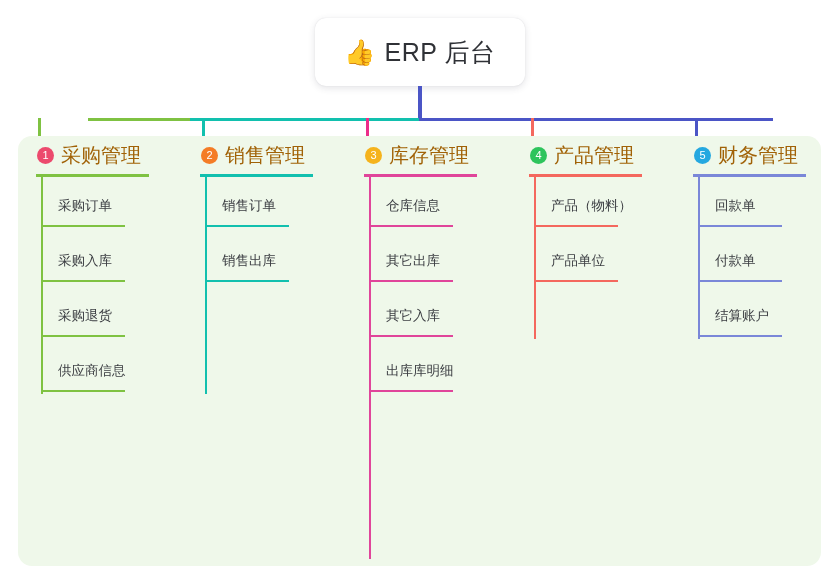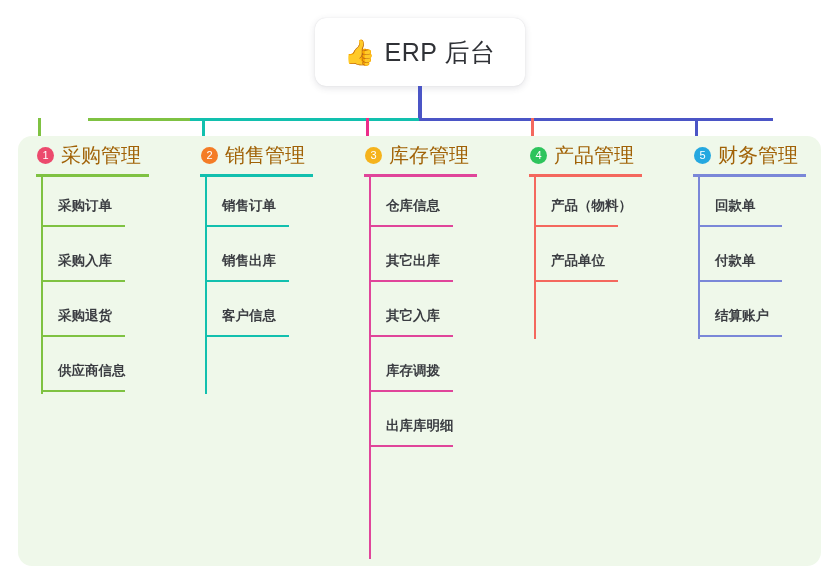--- a/index.html
+++ b/index.html
@@ -131,21 +131,20 @@
     height: 55px;
     box-sizing: border-box;
   }
   .item-label {
     position: absolute;
     left: 25px;
     top: 23px;
     font-size: 13.5px;
     color: #3b3d42;
     white-space: nowrap;
-    font-weight: bold;
   }
   .item-rule {
     position: absolute;
     left: 9px;
     top: 51px;
     width: 83px;
     height: 2px;
   }
 </style>
 </head>
@@ -209,24 +208,20 @@
           <div class="col-spine" style="height: 220px; background: rgb(18, 192, 174);"></div>
           <div class="items">
             <div class="item">
               <span class="item-label">销售订单</span>
               <div class="item-rule" style="background: rgb(18, 192, 174);"></div>
             </div>
             <div class="item">
               <span class="item-label">销售出库</span>
               <div class="item-rule" style="background: rgb(18, 192, 174);"></div>
             </div>
-            <div class="item">
-              <span class="item-label">客户信息</span>
-              <div class="item-rule" style="background: rgb(18, 192, 174);"></div>
-            </div>
           </div>
         </div>
         <div class="column" style="left: 343px;">
           <div class="col-head">
             <span class="badge" style="background: rgb(245, 179, 28);">3</span>
             <span class="col-title">库存管理</span>
           </div>
           <div class="col-rule" style="width: 113px; background: rgb(224, 69, 154);"></div>
           <div class="col-spine" style="height: 385px; background: rgb(224, 69, 154);"></div>
           <div class="items">
@@ -236,24 +231,20 @@
             </div>
             <div class="item">
               <span class="item-label">其它出库</span>
               <div class="item-rule" style="background: rgb(224, 69, 154);"></div>
             </div>
             <div class="item">
               <span class="item-label">其它入库</span>
               <div class="item-rule" style="background: rgb(224, 69, 154);"></div>
             </div>
             <div class="item">
-              <span class="item-label">库存调拨</span>
-              <div class="item-rule" style="background: rgb(224, 69, 154);"></div>
-            </div>
-            <div class="item">
               <span class="item-label">出库库明细</span>
               <div class="item-rule" style="background: rgb(224, 69, 154);"></div>
             </div>
           </div>
         </div>
         <div class="column" style="left: 508px;">
           <div class="col-head">
             <span class="badge" style="background: rgb(46, 196, 92);">4</span>
             <span class="col-title">产品管理</span>
           </div>

